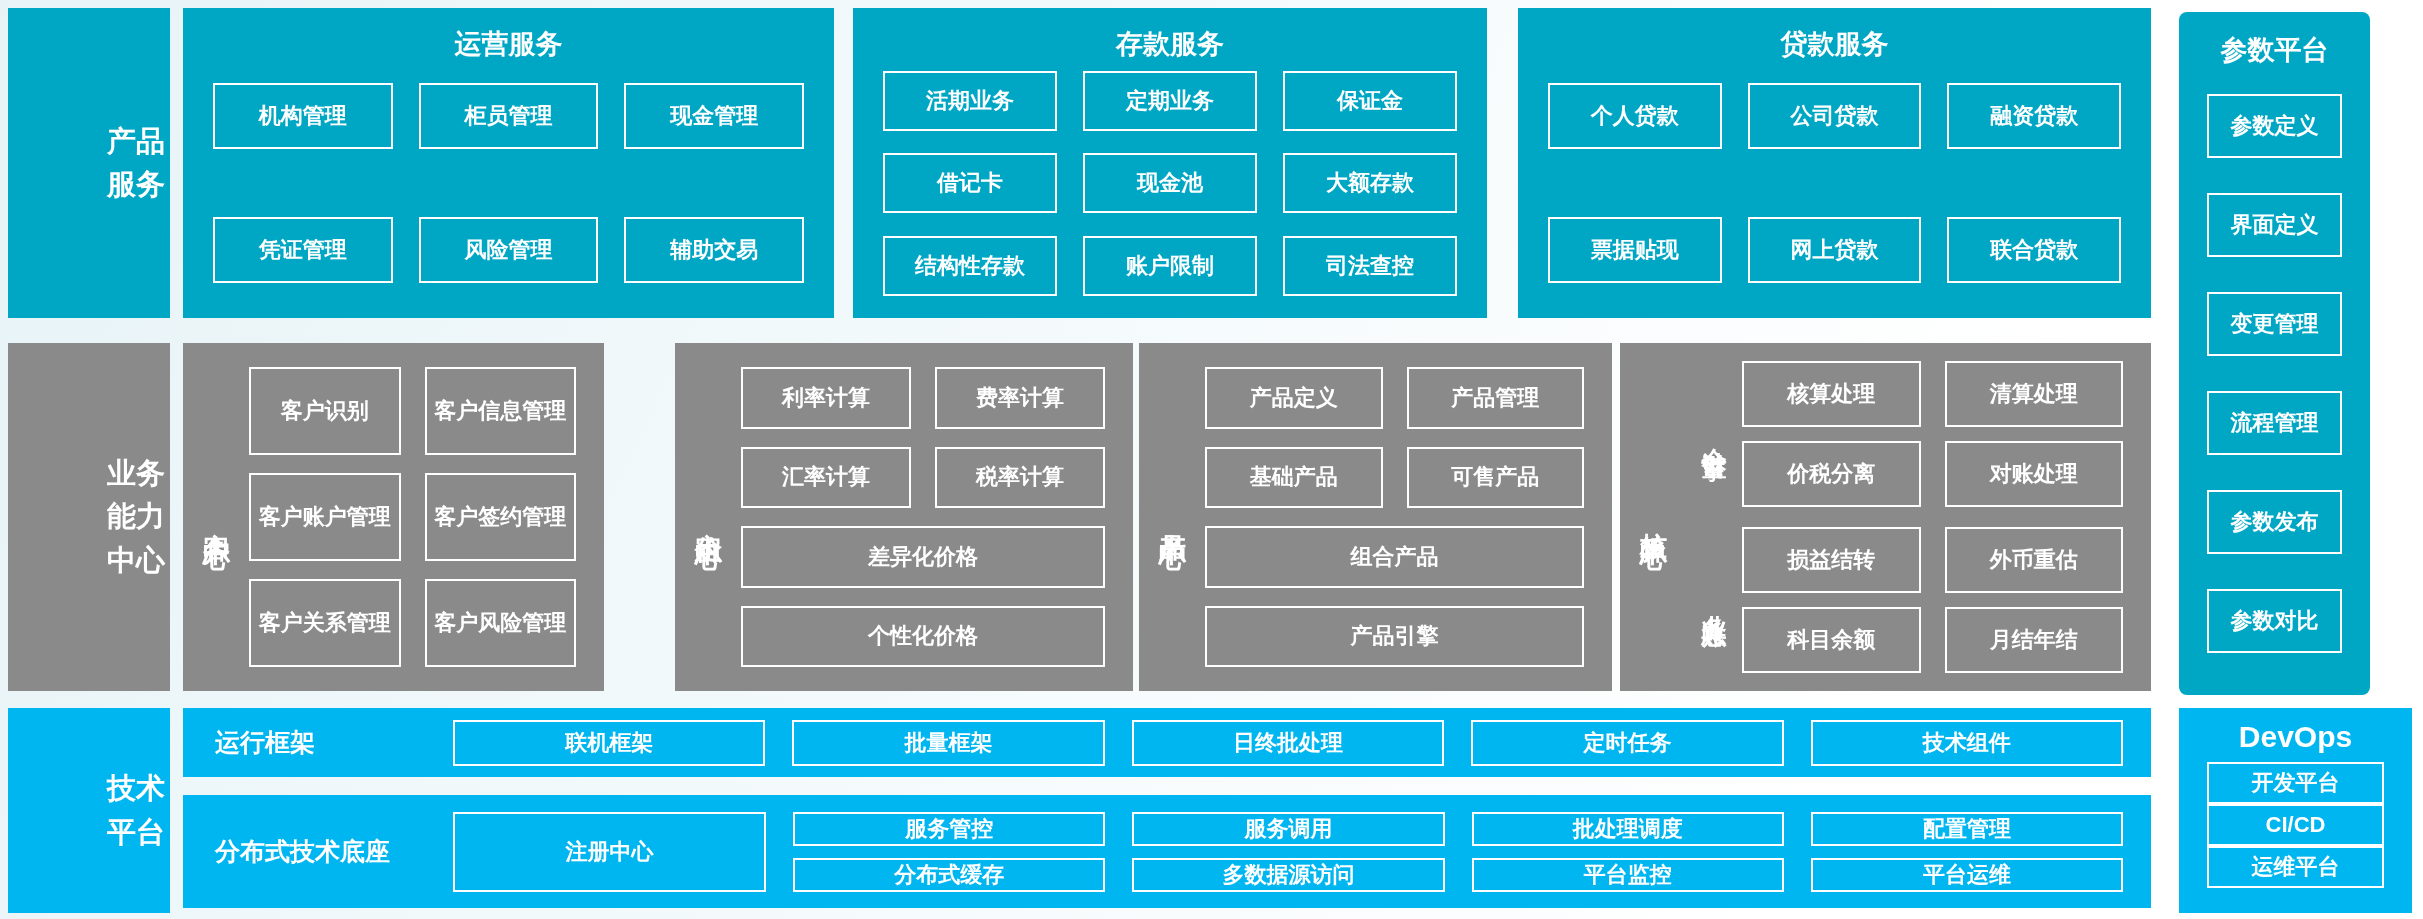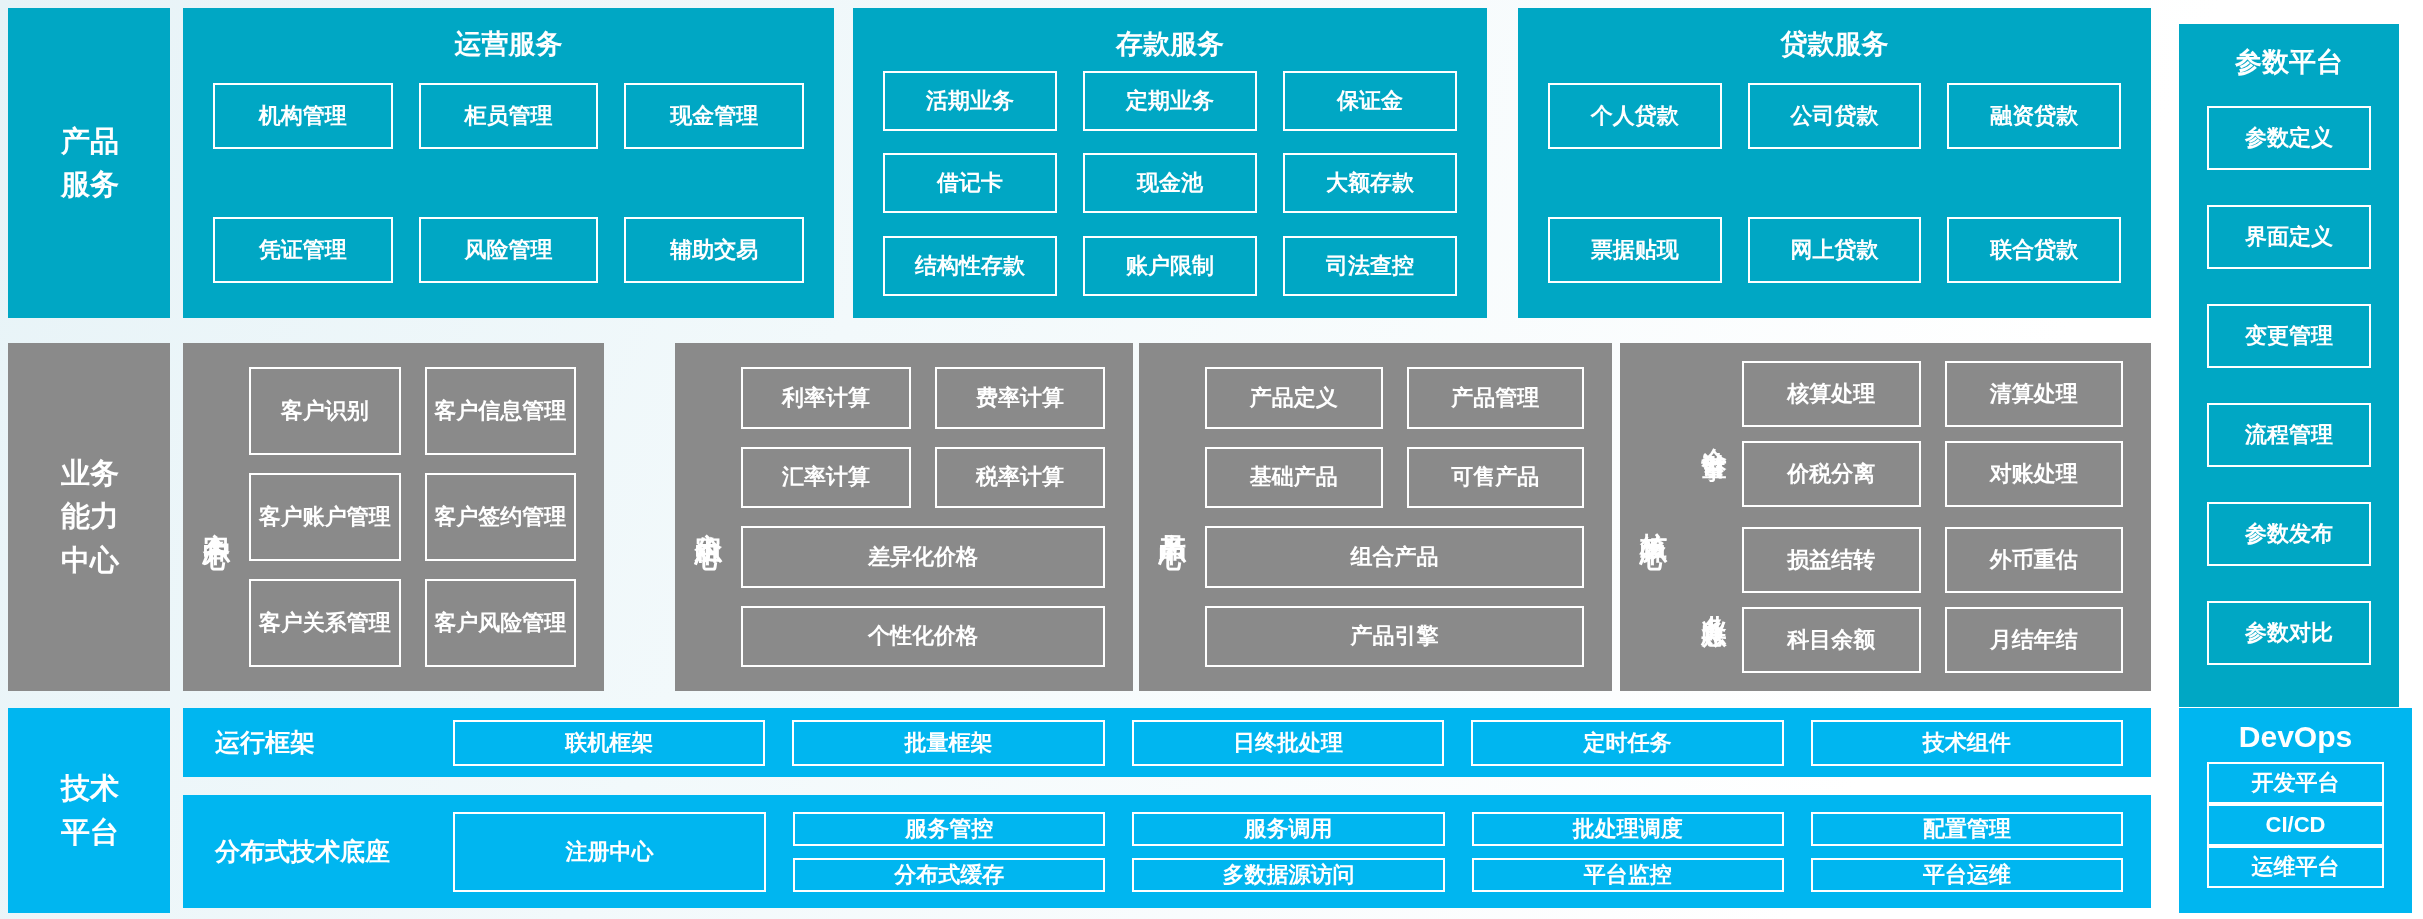--- a/index.html
+++ b/index.html
@@ -3,21 +3,21 @@
 <meta charset="utf-8">
 <style>
   html,body{margin:0;padding:0;}
   body{font-family:"Liberation Sans","DejaVu Sans",sans-serif;}
   .canvas{position:relative;width:2423px;height:919px;overflow:hidden;
     background:linear-gradient(115deg,#e7f3f7 0%,#f2f9fb 35%,#ffffff 78%);}
   .abs{position:absolute;box-sizing:border-box;}
   .teal{background:#00a7c4;}
   .gray{background:#8a8a8a;}
   .blue{background:#00b6f0;}
-  .rail{display:flex;align-items:center;justify-content:flex-start;color:#fff;padding-left:48px;}
+  .rail{display:flex;align-items:center;justify-content:flex-end;color:#fff;padding-left:48px;}
   .rail-inner{width:2.35em;word-break:break-all;text-align:center;
     font-weight:700;font-size:29px;line-height:1.5;}
   .top-sec{display:flex;flex-direction:column;}
   .sec-title{text-align:center;color:#fff;font-weight:700;font-size:27px;padding-top:18px;}
   .wbox{border:2px solid #fff;color:#fff;font-weight:600;font-size:22px;
     display:flex;align-items:center;justify-content:center;text-align:center;}
   .top-grid{flex:1;display:grid;grid-template-columns:repeat(3,1fr);
     column-gap:26px;padding:0 30px 14px 30px;align-content:space-evenly;}
   .rows2{grid-auto-rows:66px;row-gap:46px;}
   .rows3{grid-auto-rows:60px;row-gap:14px;}
@@ -100,21 +100,21 @@
     <div class="top-grid rows2">
       <div class="wbox">个人贷款</div>
       <div class="wbox">公司贷款</div>
       <div class="wbox">融资贷款</div>
       <div class="wbox">票据贴现</div>
       <div class="wbox">网上贷款</div>
       <div class="wbox">联合贷款</div>
     </div>
   </div>
 
-  <div class="abs teal side-col" style="left:2179px;top:24px;width:220px;height:683px;">
+  <div class="abs teal side-col" style="left:2179px;top:12px;width:191px;height:683px;border-radius:8px;">
     <div class="sec-title">参数平台</div>
     <div class="side-boxes">
       <div class="wbox">参数定义</div>
       <div class="wbox">界面定义</div>
       <div class="wbox">变更管理</div>
       <div class="wbox">流程管理</div>
       <div class="wbox">参数发布</div>
       <div class="wbox">参数对比</div>
     </div>
   </div>

